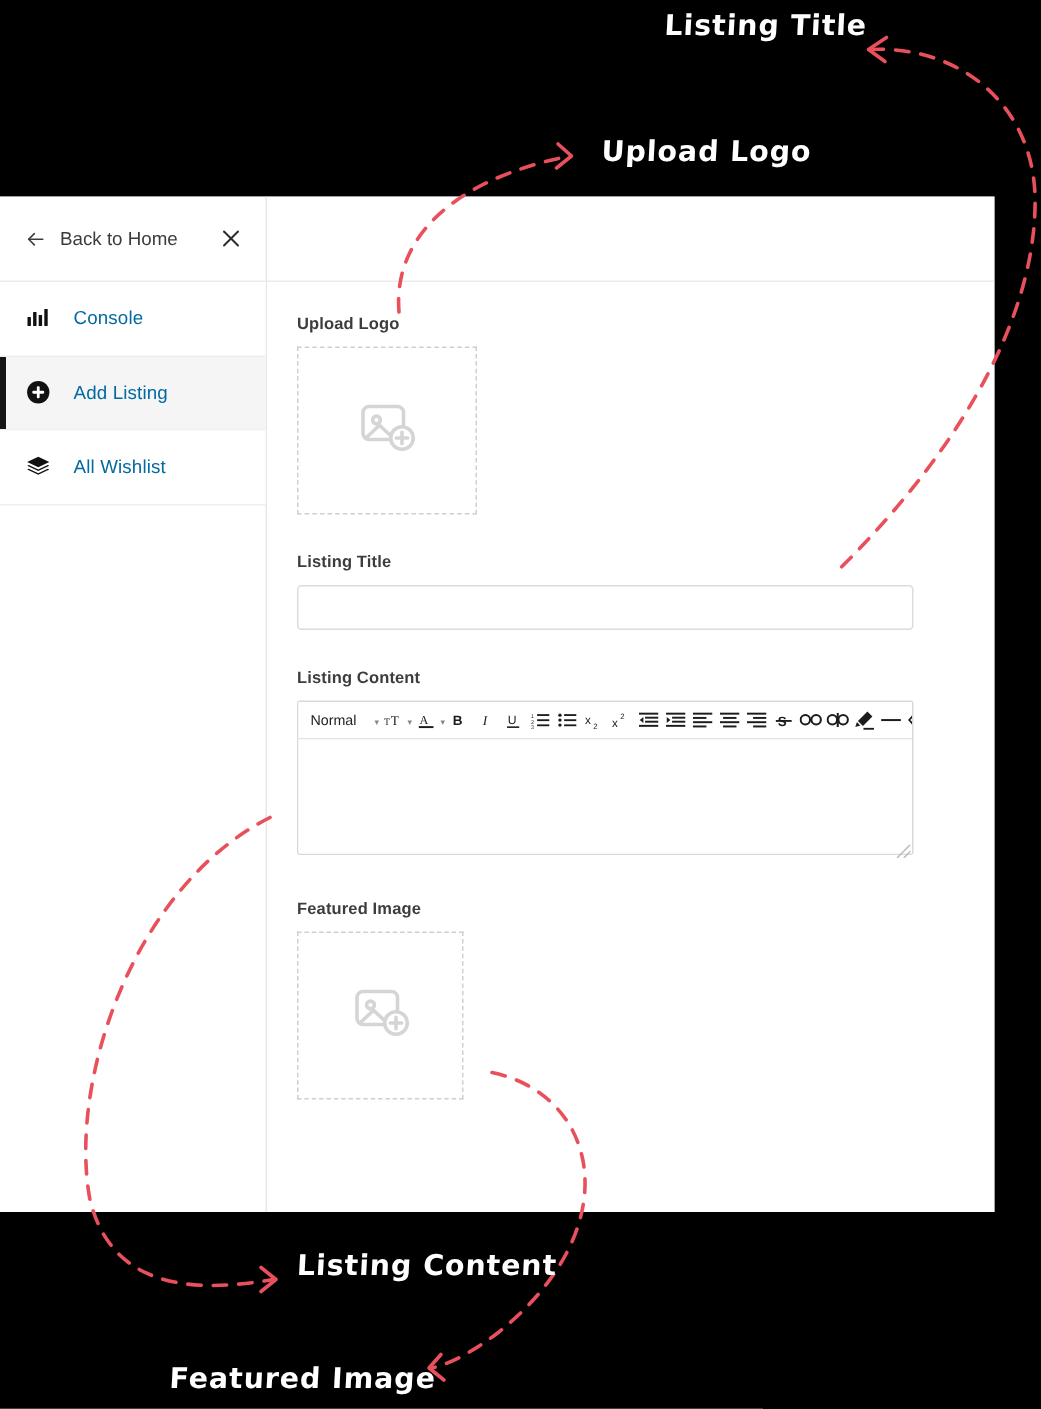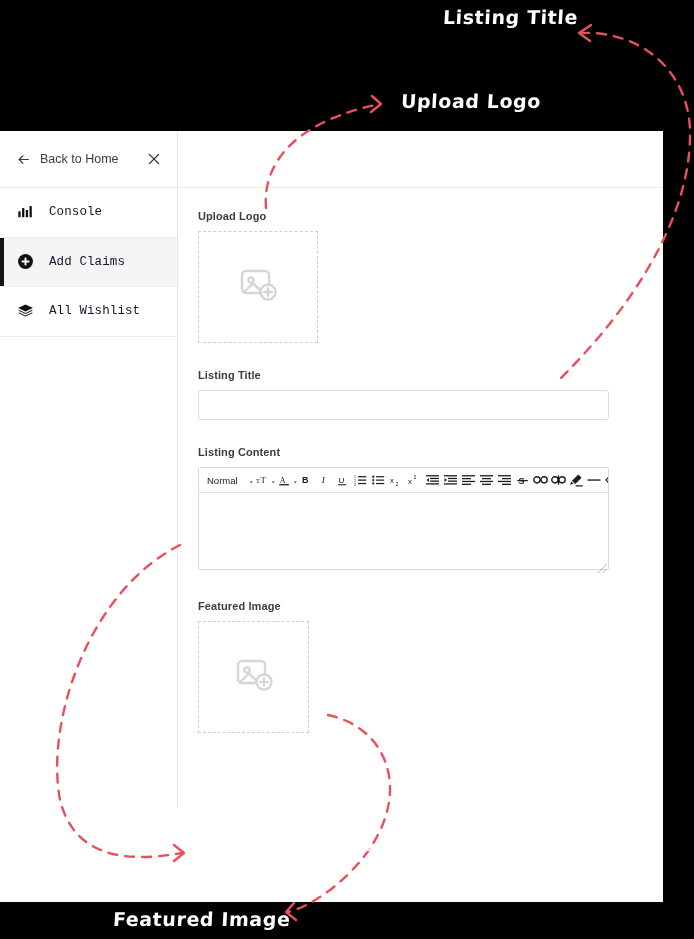--- a/index.html
+++ b/index.html
@@ -11,21 +11,21 @@
   body {
     font-family: "Liberation Sans", sans-serif;
     position: relative;
   }
   #stage { position: absolute; inset: 0; width: 694px; height: 939px; }
 
   
   .app-panel {
     position: absolute;
     left: 0; top: 131px;
-    width: 663px; height: 771px;
+    width: 663px; height: 677px;
     background: #ffffff;
     overflow: hidden;
   }
 
   
   .sidebar {
     position: absolute; left: 0; top: 0;
     width: 178px; height: 677px;
     background: #ffffff;
     border-right: 1px solid #e8e8e8;
@@ -67,21 +67,21 @@
     content:""; position: absolute; left: 0; top: 0; bottom: 0;
     width: 4px; background: #151515;
   }
   .nav-icon {
     width: 18px; height: 18px;
     display:flex; align-items:center; justify-content:center;
     margin-right: 15px;
     color: #111;
     flex: 0 0 18px;
   }
-  .nav-label { font-size: 12.5px; color: #0f172a; letter-spacing: .1px; font-family: Liberation Mono, monospace; }
+  .nav-label { font-size: 12.5px; color: #0369a1; letter-spacing: .1px; }
 
   
   .content {
     position: absolute;
     left: 178px; top: 0;
     right: 0; bottom: 0;
     background: #ffffff;
     overflow: hidden;
   }
   .content-head {
@@ -232,21 +232,21 @@
         </li>
 
         <li class="nav-item active">
           <span class="nav-icon">
             <svg width="17" height="17" viewBox="0 0 24 24">
               <circle cx="12" cy="12" r="10.5" fill="#111"></circle>
               <rect x="6.4" y="10.7" width="11.2" height="2.6" rx="1" fill="#fff"></rect>
               <rect x="10.7" y="6.4" width="2.6" height="11.2" rx="1" fill="#fff"></rect>
             </svg>
           </span>
-          <span class="nav-label">Add Claims</span>
+          <span class="nav-label">Add Listing</span>
         </li>
 
         <li class="nav-item">
           <span class="nav-icon">
             <svg width="17" height="17" viewBox="0 0 24 24" fill="#111">
               <path d="M12 2 1.6 7 12 12 22.4 7 12 2z"></path>
               <path d="M12 14.1 3.1 9.8 1.6 10.6 12 15.6 22.4 10.6 20.9 9.8z"></path>
               <path d="M12 17.6 3.1 13.3 1.6 14 12 19 22.4 14 20.9 13.3z"></path>
             </svg>
           </span>

